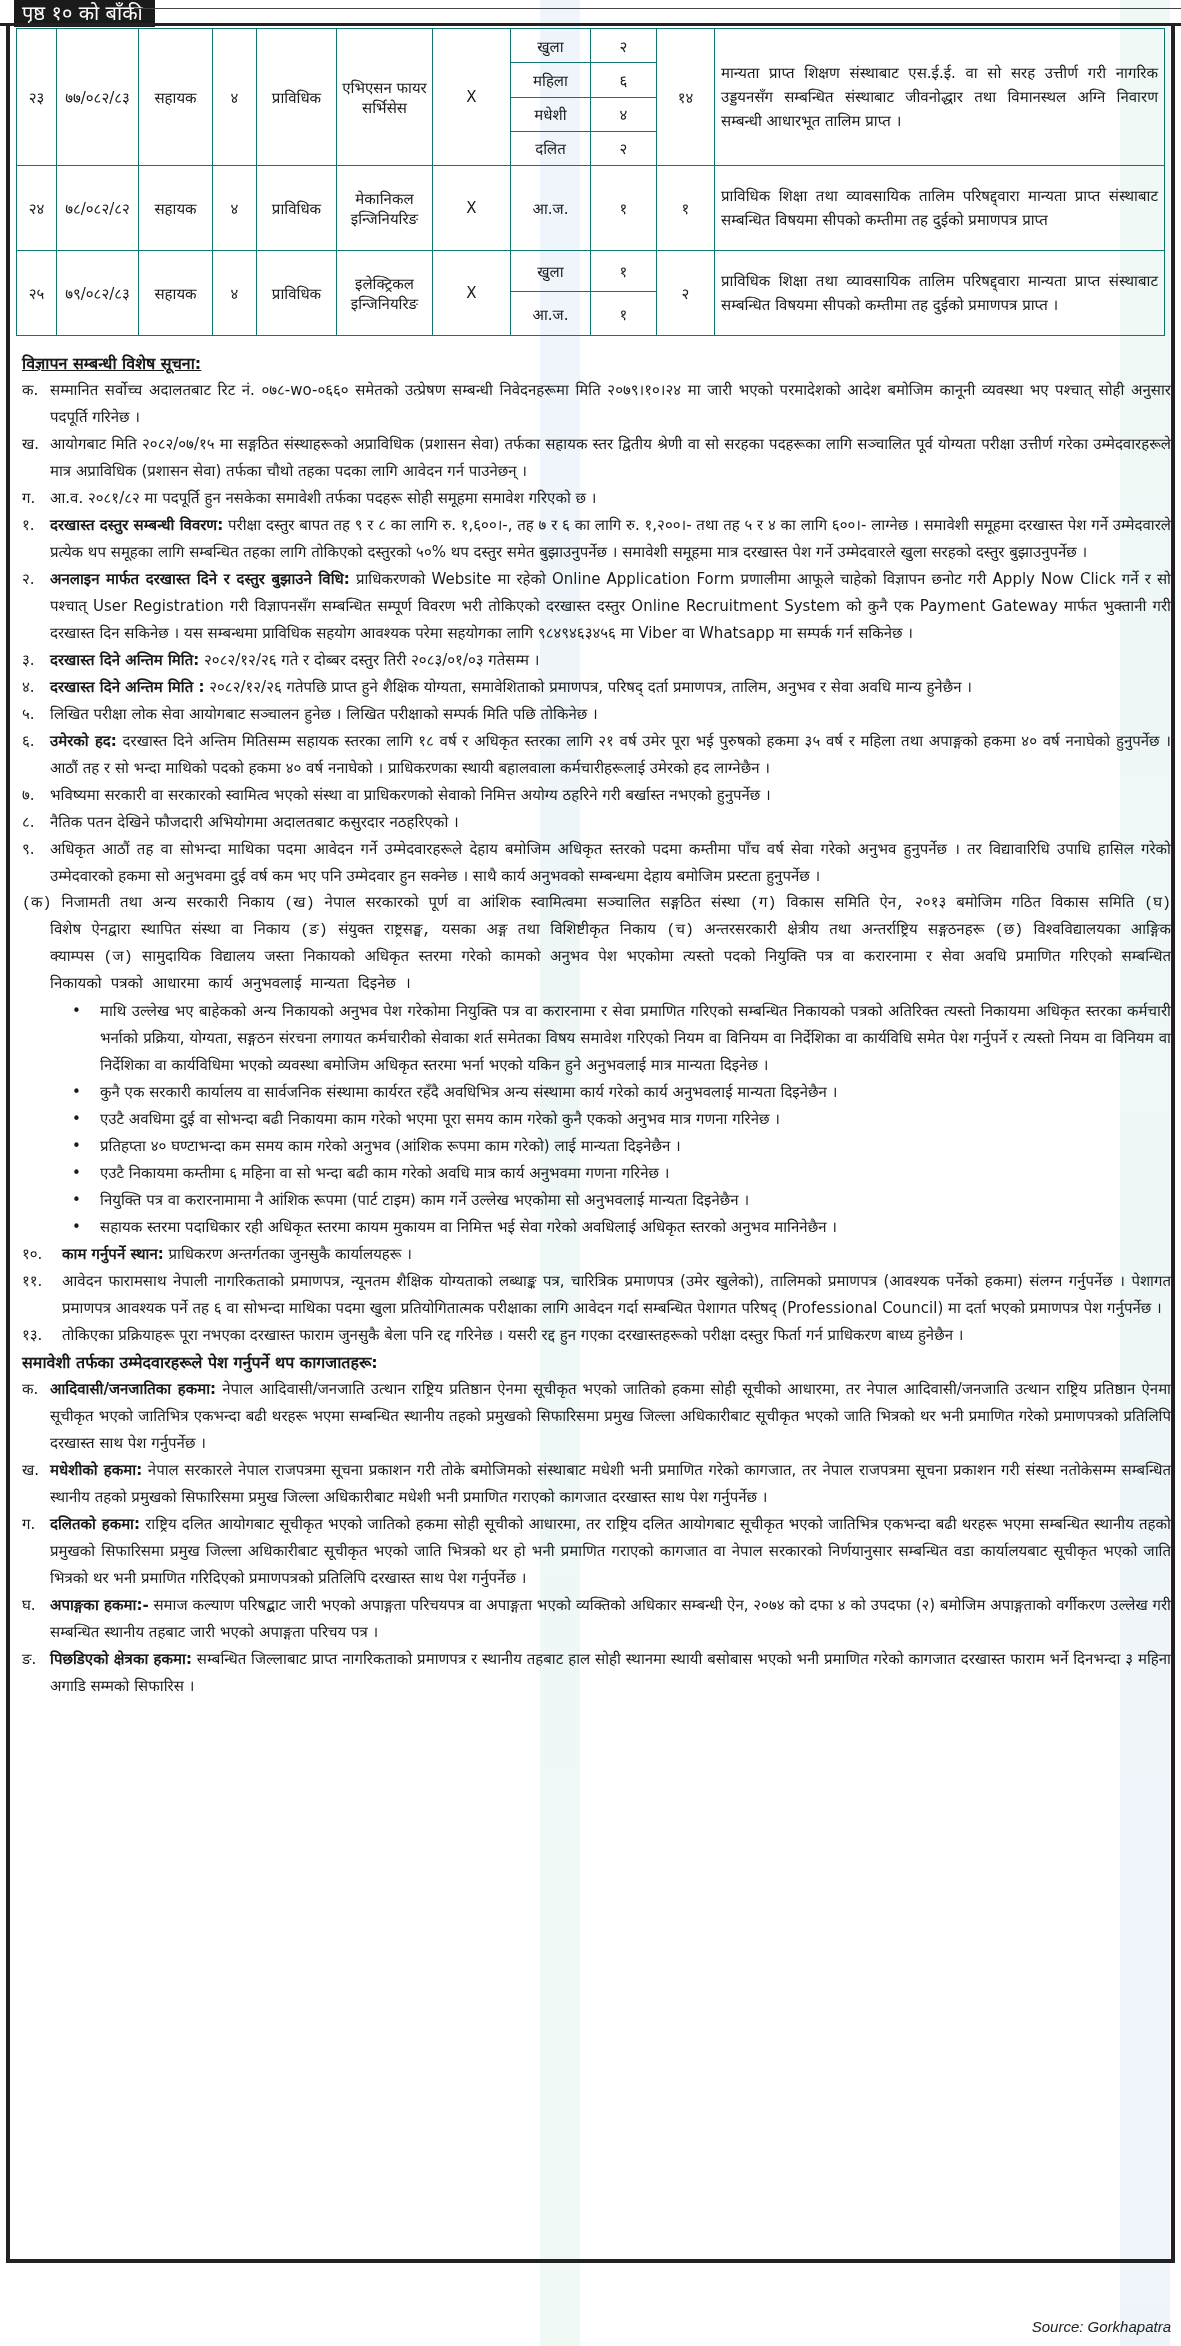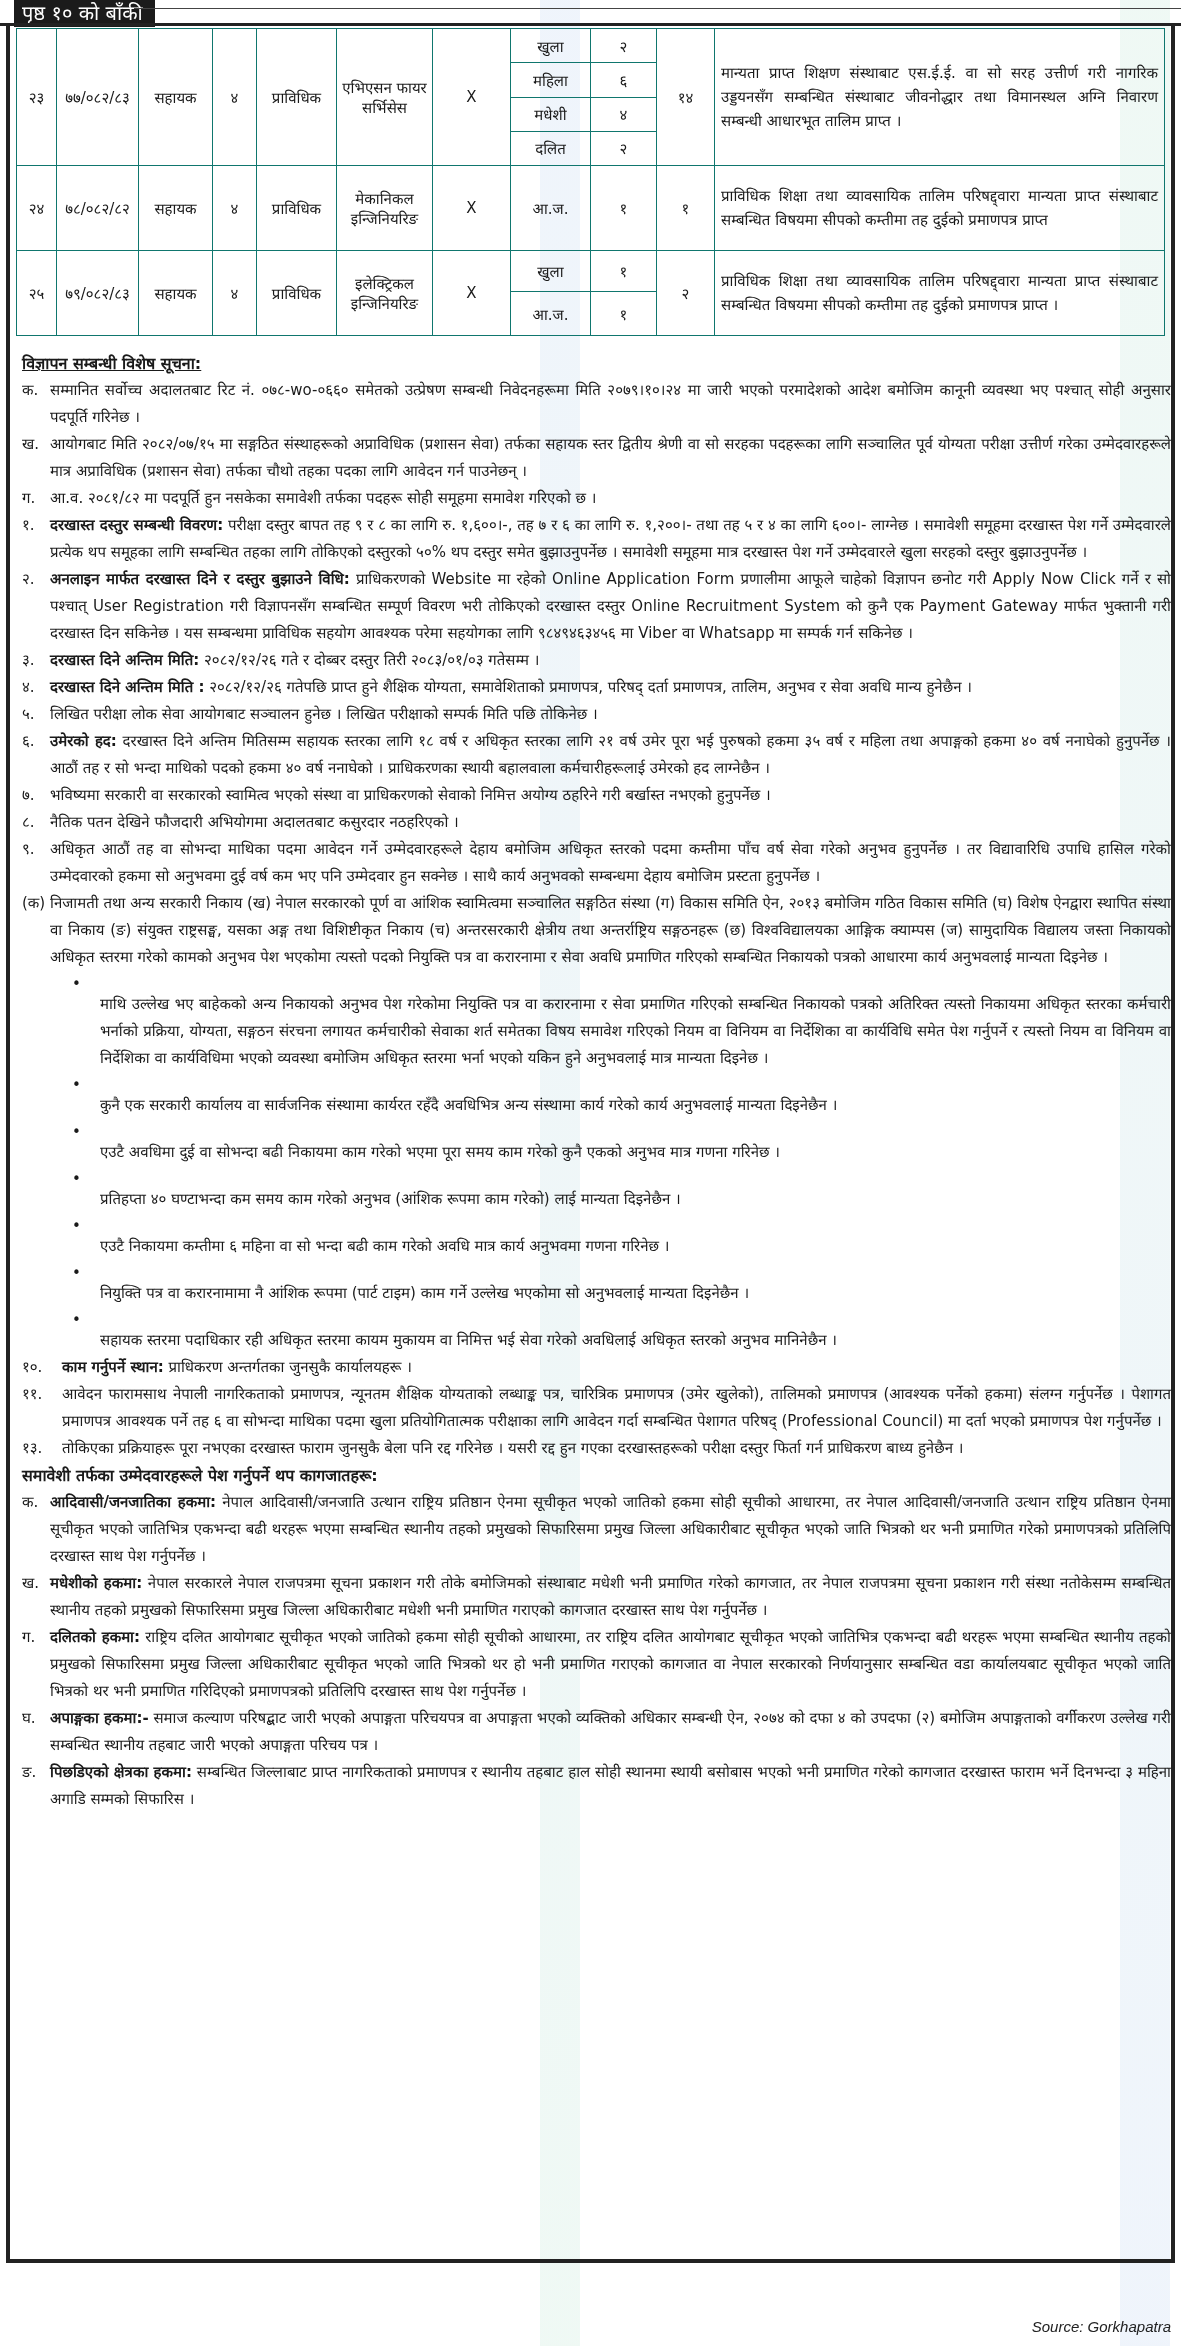--- a/index.html
+++ b/index.html
@@ -22,22 +22,22 @@
              font-family: "DejaVu Sans", sans-serif; font-size: 15px; line-height: 27px; }
   .heading { font-weight: bold; text-decoration: underline; font-size: 16px; }
   .plain-heading { font-weight: bold; font-size: 16px; }
   .item { display: flex; }
   .item .num { flex: 0 0 28px; }
   .item .num.wide { flex: 0 0 40px; }
   .item .txt { flex: 1; text-align: justify; }
   .item .lbl { font-weight: bold; }
   .bullet { display: flex; padding-left: 50px; }
   .bullet .dot { flex: 0 0 28px; }
-  .bullet .txt { flex: 1; text-align: justify; margin-top: 20px; }
-  .para { text-align: justify; padding-left: 28px; text-indent: -28px; }
+  .bullet .txt { flex: 1; text-align: justify; }
+  .para { text-align: justify; padding-left: 28px; text-indent: -28px; font-family: Liberation Mono, monospace; }
   .source { position: absolute; right: 10px; top: 2318px; font-style: italic; font-size: 15px;
             font-family: "Liberation Sans", sans-serif; color: #222; }
   .wm { position: absolute; pointer-events: none; opacity: 0.08; }
 </style>
 </head>
 <body>
 
 <div class="wm" style="left:540px;top:0;width:40px;height:2346px;background:linear-gradient(#3a7bd5,#3ab27a);"></div>
 <div class="wm" style="left:1120px;top:0;width:50px;height:2346px;background:linear-gradient(#3ab27a,#3a7bd5);"></div>
 

